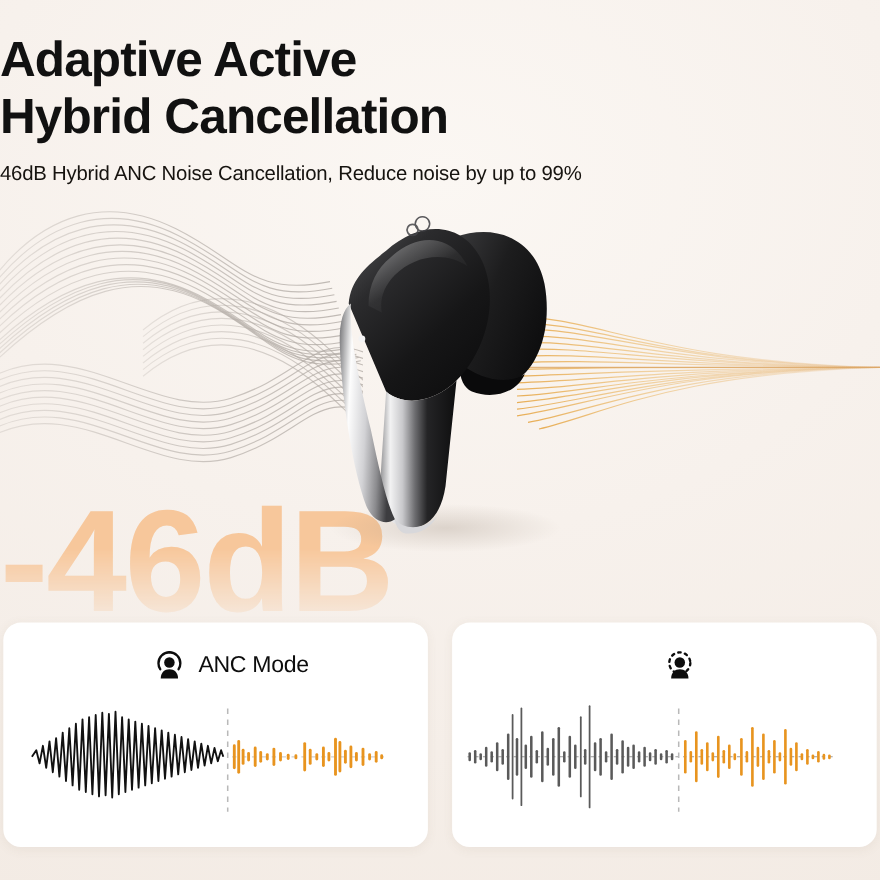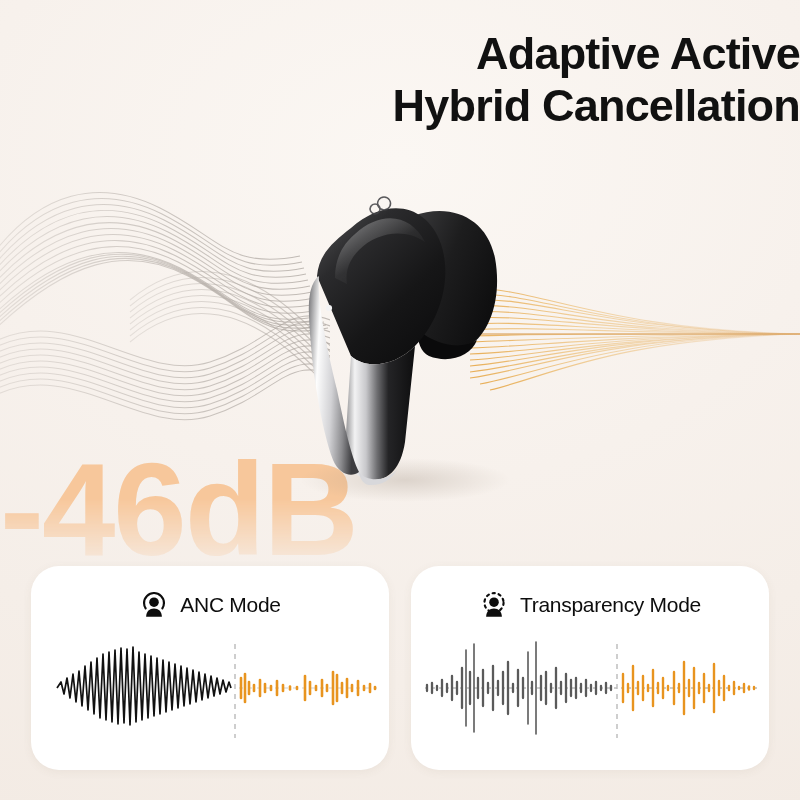--- a/index.html
+++ b/index.html
@@ -21,21 +21,21 @@
     background:
       radial-gradient(120% 90% at 50% 20%, #fbf7f3 0%, #f7f1ec 45%, #f3ebe4 100%);
     overflow: hidden;
   }
 
   
   .header {
     position: absolute;
     top: 0; left: 0;
     width: 800px;
-    text-align: right;
+    text-align: left;
     z-index: 40;
   }
   .title {
     margin: 0;
     padding-top: 28px;
     font-size: 45px;
     line-height: 52px;
     font-weight: bold;
     letter-spacing: -0.8px;
     color: #111111;
@@ -101,23 +101,24 @@
     display: flex;
     justify-content: center;
     gap: 22px;
     z-index: 45;
   }
   .card {
     position: relative;
     width: 358px;
     height: 204px;
     background: #ffffff;
-    border-radius: 28px;
+    border-radius: 16px;
     box-shadow: 0 2px 10px rgba(120, 95, 70, 0.07);
     overflow: hidden;
+    padding-left: 28px;
   }
   .card-head {
     display: flex;
     align-items: center;
     justify-content: center;
     gap: 11px;
     padding-top: 22px;
     height: 34px;
   }
   .mode-icon {
@@ -307,20 +308,21 @@
         <path d="M129 30 a6.5 6.5 0 1 1 0.1 0" fill="none" stroke="#3e3e42" stroke-width="1.4"></path>
       </g>
     </svg>
   </div>
 
   <div class="header">
     <h1 class="title">
       <span>Adaptive Active</span>
       <span class="line2">Hybrid Cancellation</span>
     </h1>
+    <p class="subtitle">46dB Hybrid ANC Noise Cancellation, Reduce noise by up to 99%</p>
   </div>
 
   <div class="cards">
 
     <div class="card">
       <div class="card-head">
         <svg class="mode-icon" viewBox="0 0 32 32">
           <path d="M16 3.2 A10.6 10.6 0 0 1 26.6 13.8 A10.6 10.6 0 0 1 24.9 19.6" fill="none" stroke="#0d0d0d" stroke-width="2.3" stroke-linecap="round"></path>
           <path d="M16 3.2 A10.6 10.6 0 0 0 5.4 13.8 A10.6 10.6 0 0 0 7.1 19.6" fill="none" stroke="#0d0d0d" stroke-width="2.3" stroke-linecap="round"></path>
           <circle cx="16" cy="13" r="5.1" fill="#0d0d0d"></circle>
@@ -369,21 +371,20 @@
       </svg>
     </div>
 
     <div class="card">
       <div class="card-head">
         <svg class="mode-icon" viewBox="0 0 32 32">
           <circle cx="16" cy="13.5" r="10.2" fill="none" stroke="#0d0d0d" stroke-width="2.3" stroke-linecap="round" stroke-dasharray="2.4 4.2"></circle>
           <circle cx="16" cy="13" r="5.1" fill="#0d0d0d"></circle>
           <path d="M7.6 28.6 C 7.6 22.6, 11.4 19.6, 16 19.6 C 20.6 19.6, 24.4 22.6, 24.4 28.6 Z" fill="#0d0d0d"></path>
         </svg>
-        <span class="card-title">Transparency Mode</span>
       </div>
       <svg class="card-wave" viewBox="0 0 358 120">
         <line x1="14" y1="60" x2="346" y2="60" stroke="#9a9a9a" stroke-width="1" stroke-dasharray="3 4"></line>
         <g stroke="#5a5a5a" stroke-width="2.3" stroke-linecap="round">
           <line x1="16" y1="57" x2="16" y2="63"></line>
           <line x1="21" y1="55" x2="21" y2="65"></line>
           <line x1="26" y1="58" x2="26" y2="62"></line>
           <line x1="31" y1="52" x2="31" y2="68"></line>
           <line x1="36" y1="56" x2="36" y2="64"></line>
           <line x1="41" y1="48" x2="41" y2="72"></line>

